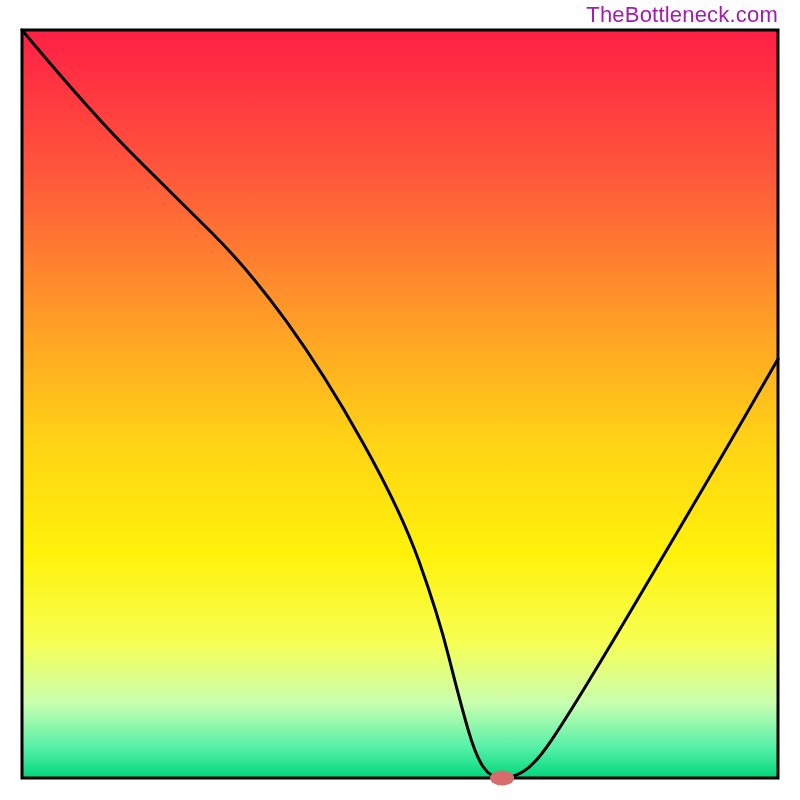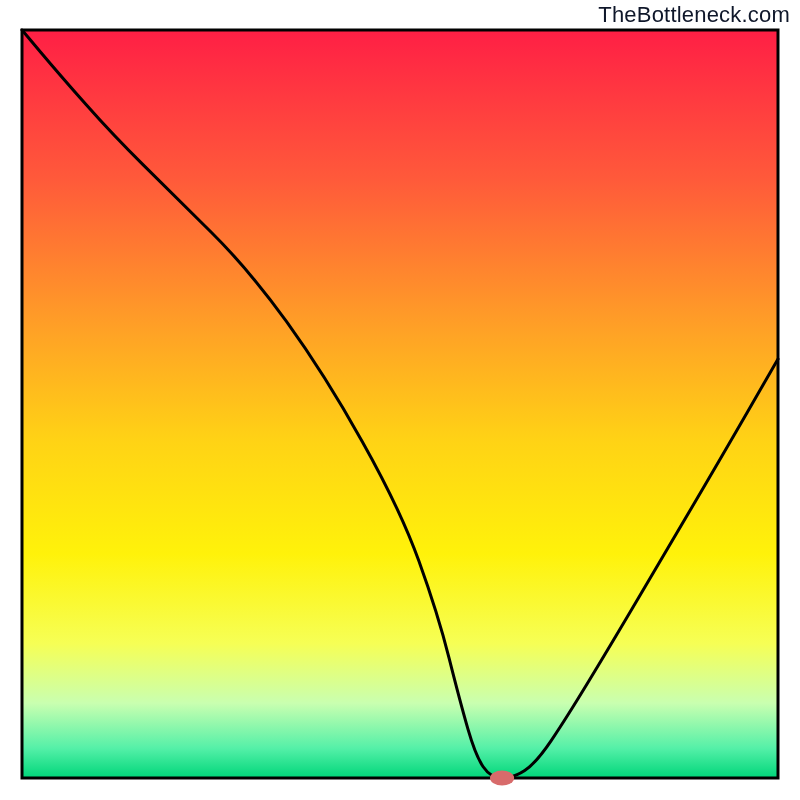--- a/index.html
+++ b/index.html
@@ -12,22 +12,22 @@
     font-family: Arial, Helvetica, sans-serif;
   }
   .wrap {
     position: relative;
     width: 800px;
     height: 800px;
   }
   .attribution {
     position: absolute;
     top: 2px;
-    right: 10px;
-    color: #0f172a;
+    right: 22px;
+    color: #a21caf;
     font-size: 22px;
     font-weight: 500;
     letter-spacing: 0.2px;
     margin-left: 44px;
   }
   svg.chart {
     position: absolute;
     left: 0;
     top: 0;
     width: 800px;

